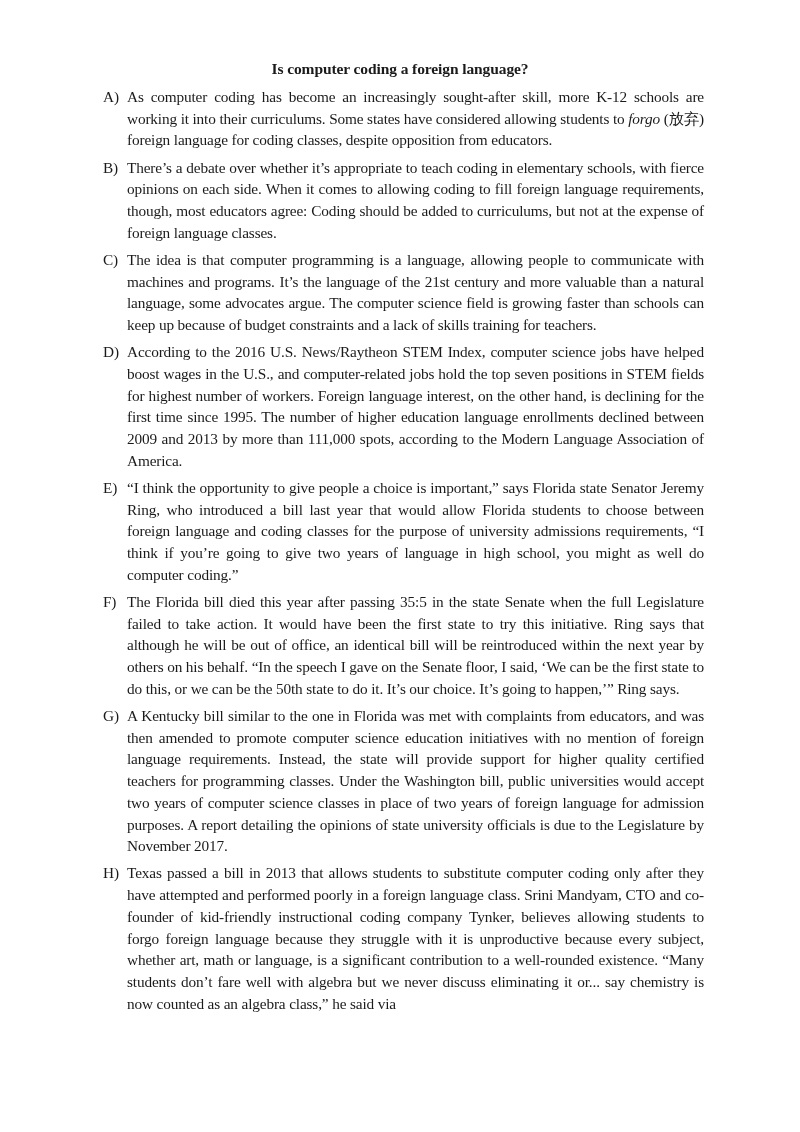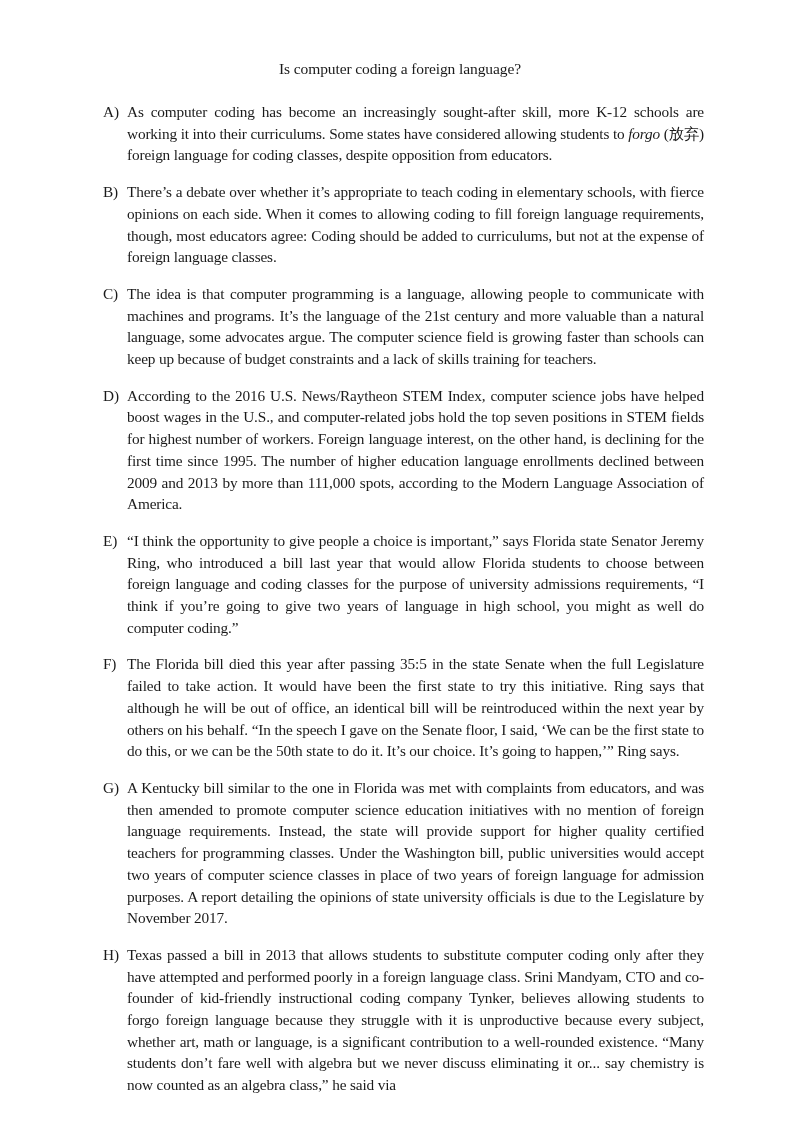--- a/index.html
+++ b/index.html
@@ -21,21 +21,21 @@
       top: 0;
       width: 800px;
       height: 1132px;
     }
     .title {
       position: absolute;
       top: 58px;
       left: 0;
       width: 800px;
       text-align: center;
-      font-weight: normal;
+      font-weight: bold;
       font-size: 15.5px;
       line-height: 22px;
       letter-spacing: -0.1px;
     }
     .body {
       position: absolute;
       top: 86px;
       left: 100px;
       width: 604px;
     }
@@ -49,21 +49,20 @@
       letter-spacing: -0.15px;
       word-spacing: 0px;
     }
     .para-label {
       position: absolute;
       left: 3px;
       top: 0;
     }
     .para-text {
       display: block;
-      margin-top: 15px;
     }
     .para-text i {
       font-style: italic;
     }
     .footer {
       position: absolute;
       top: 1068px;
       left: 0;
       width: 800px;
       text-align: center;

